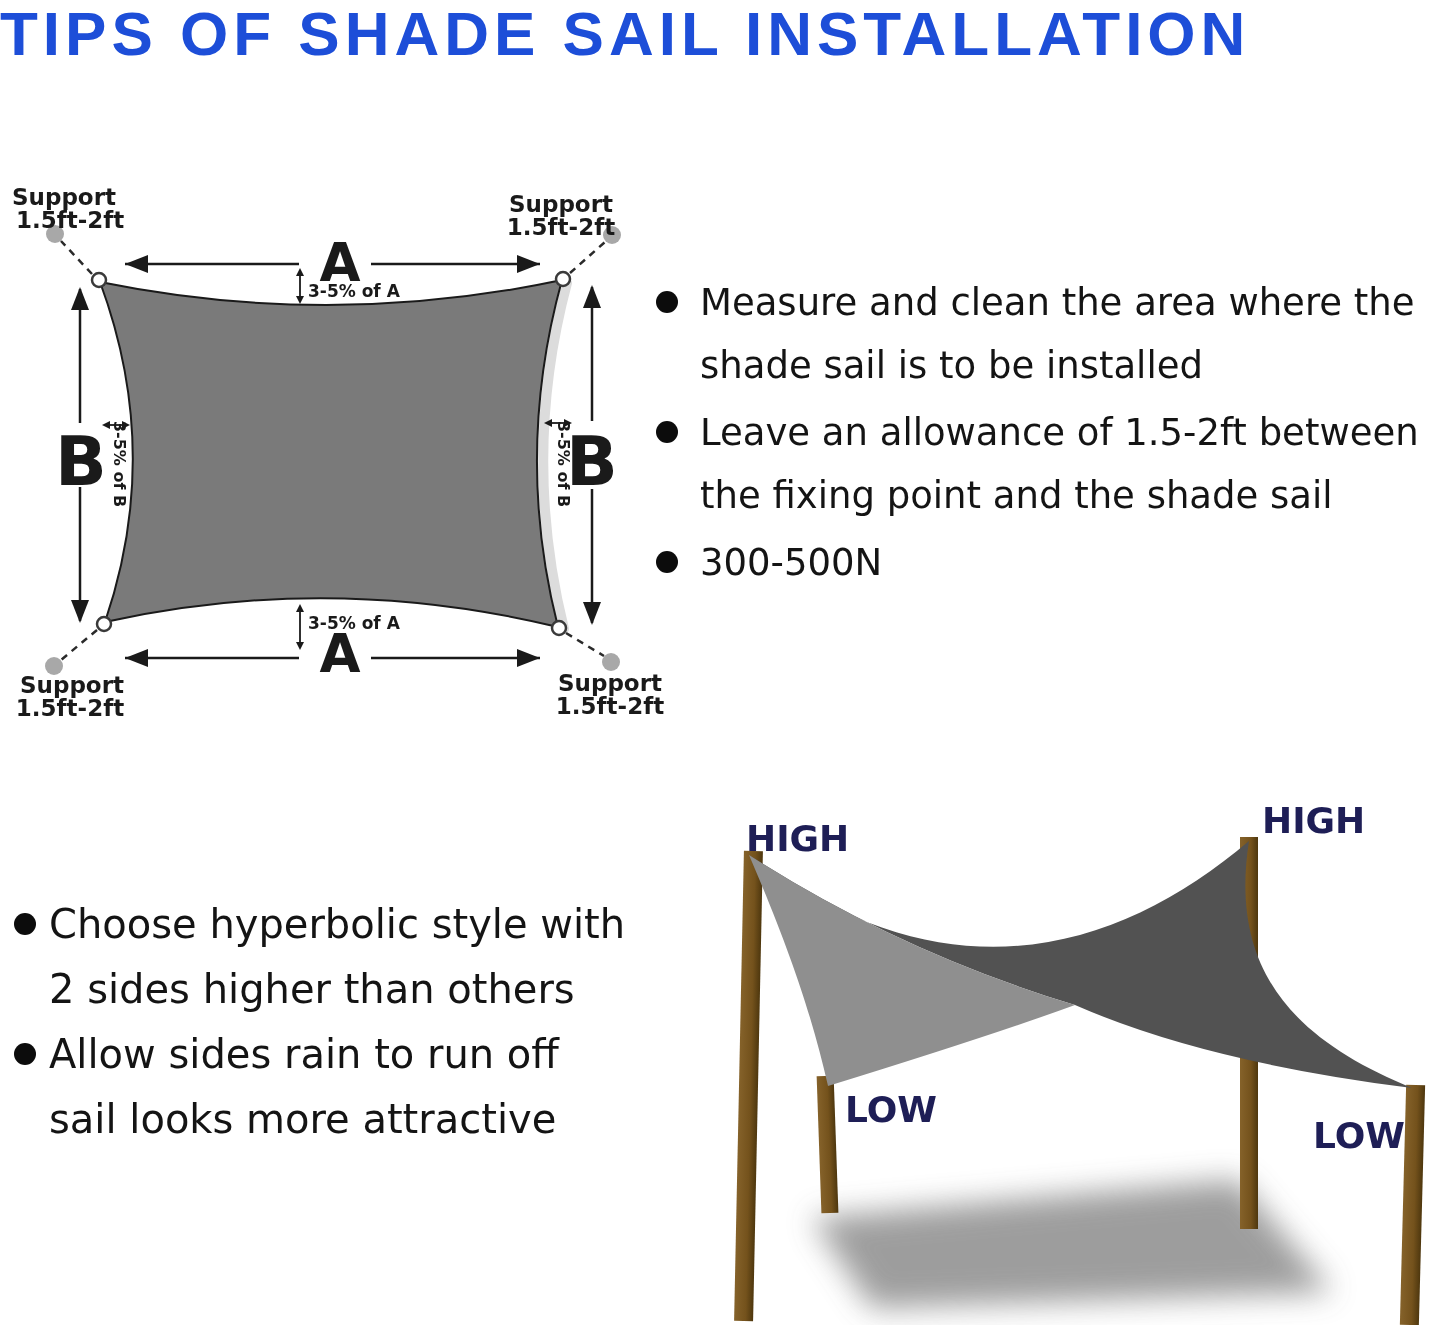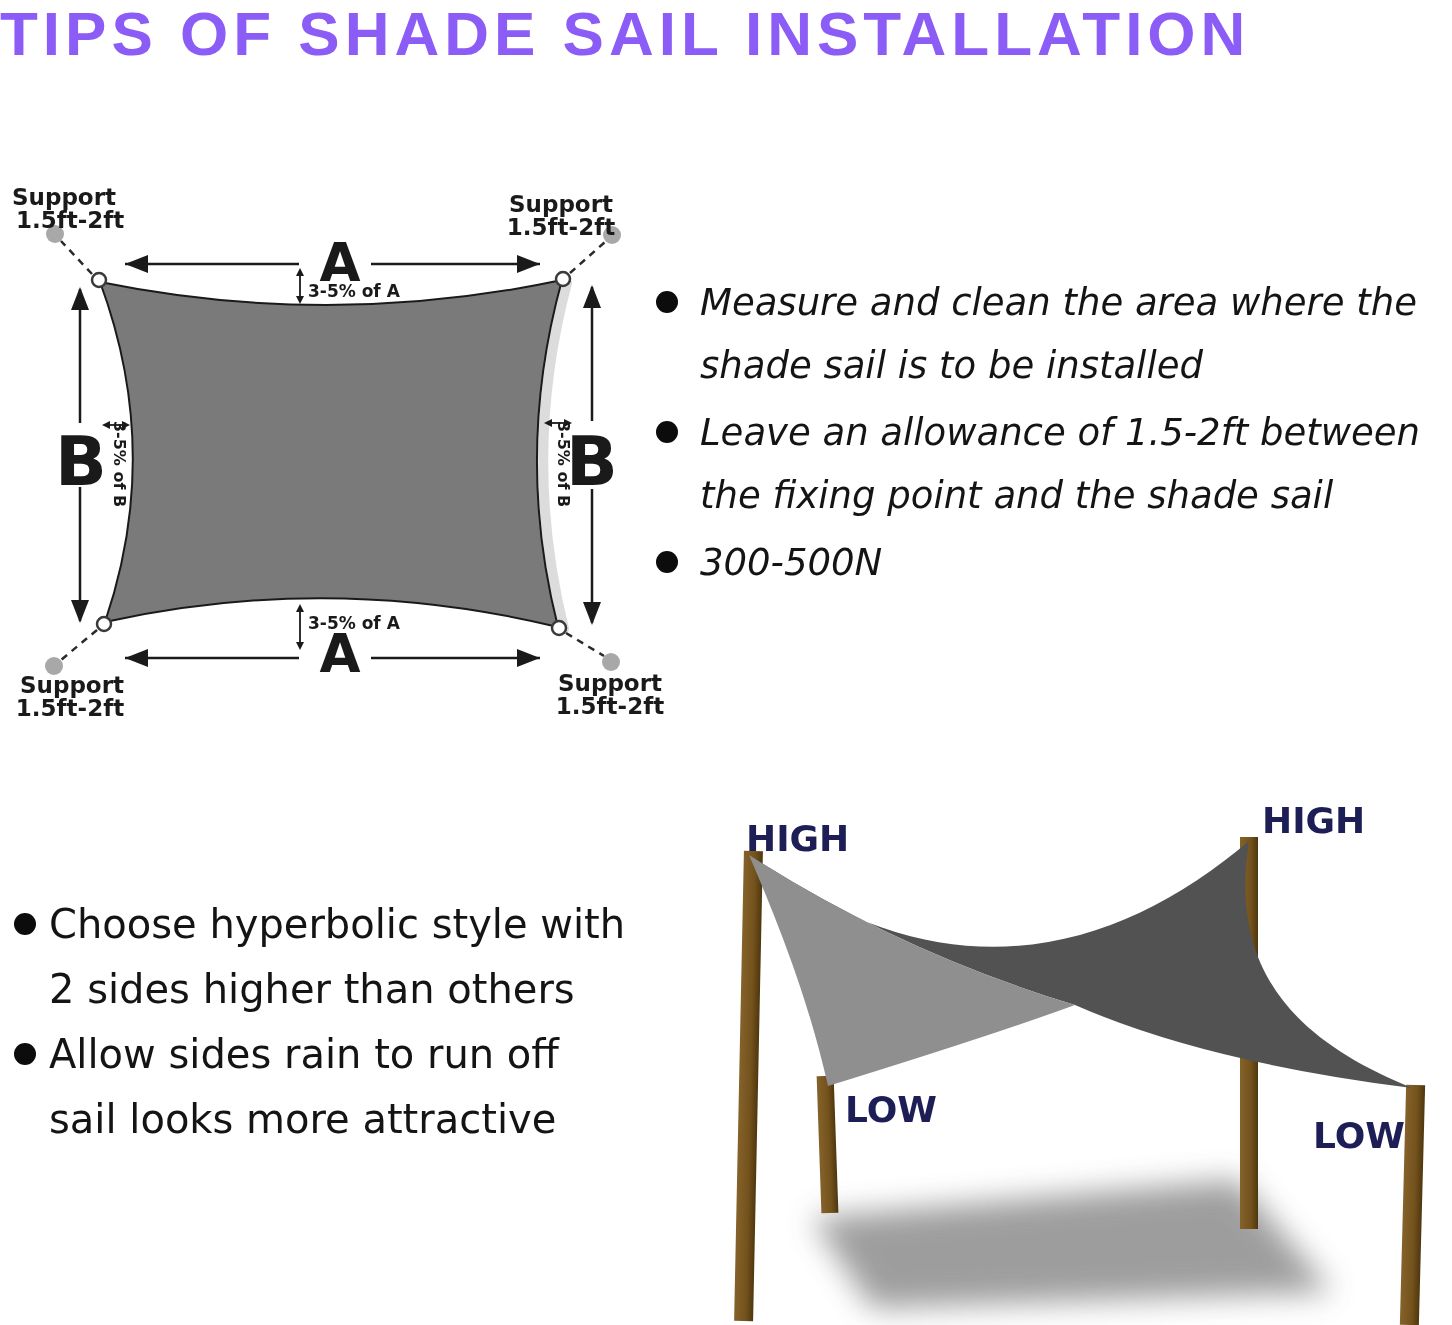--- a/index.html
+++ b/index.html
@@ -5,21 +5,21 @@
   html,body { margin:0; padding:0; }
   body {
     width:1452px; height:1325px; position:relative; background:#ffffff;
     overflow:hidden; font-family:"DejaVu Sans", sans-serif;
   }
   
   .title {
     position:absolute; left:0; top:2px; width:1160px; height:64px;
     line-height:64px; text-align:right;
     font-family:"Liberation Sans", sans-serif;
-    font-size:62px; font-weight:bold; letter-spacing:5px; color:#8b5cf6;
+    font-size:62px; font-weight:bold; letter-spacing:5px; color:#1d4ed8;
     white-space:nowrap;
   }
   
   svg { position:absolute; }
   svg text { font-family:"DejaVu Sans", sans-serif; fill:#1a1a1a; }
   .dimA  { font-size:53px; font-weight:700; text-anchor:middle; }
   .dimB  { font-size:68px; font-weight:700; text-anchor:middle; }
   .pct   { font-size:17px; font-weight:700; }
   .pctv  { font-size:16px; font-weight:700; text-anchor:middle; }
   .sup   { font-size:23px; font-weight:700; text-anchor:middle; }
@@ -32,21 +32,21 @@
   .sail  { stroke:#1a1a1a; stroke-width:2; }
   .hl    { stroke:#dcdcdc; stroke-width:10; fill:none; stroke-linecap:round; }
   .navy  { font-size:36px; font-weight:600; fill:#1e1e56; }
   
   .list { position:absolute; color:#141414; }
   .list .item { position:relative; }
   .list .bullet {
     position:absolute; border-radius:50%; background:#0c0c0c;
     width:22px; height:22px; left:6px; top:20px;
   }
-  .right-col { left:650px; top:271px; width:802px; font-size:37px;font-style:italic; }
+  .right-col { left:650px; top:271px; width:802px; font-size:37px; }
   .right-col .item { padding-left:50px; }
   .right-col .line { height:63px; line-height:63px; white-space:nowrap; }
   .right-col .item + .item { margin-top:4px; }
   .bottom-left-col { left:12px; top:892px; width:660px; font-size:40px; }
   .bottom-left-col .item { padding-left:37px; }
   .bottom-left-col .line { height:65px; line-height:65px; white-space:nowrap; }
   .bottom-left-col .bullet { left:2px; top:21px; }
 </style>
 </head>
 <body>

